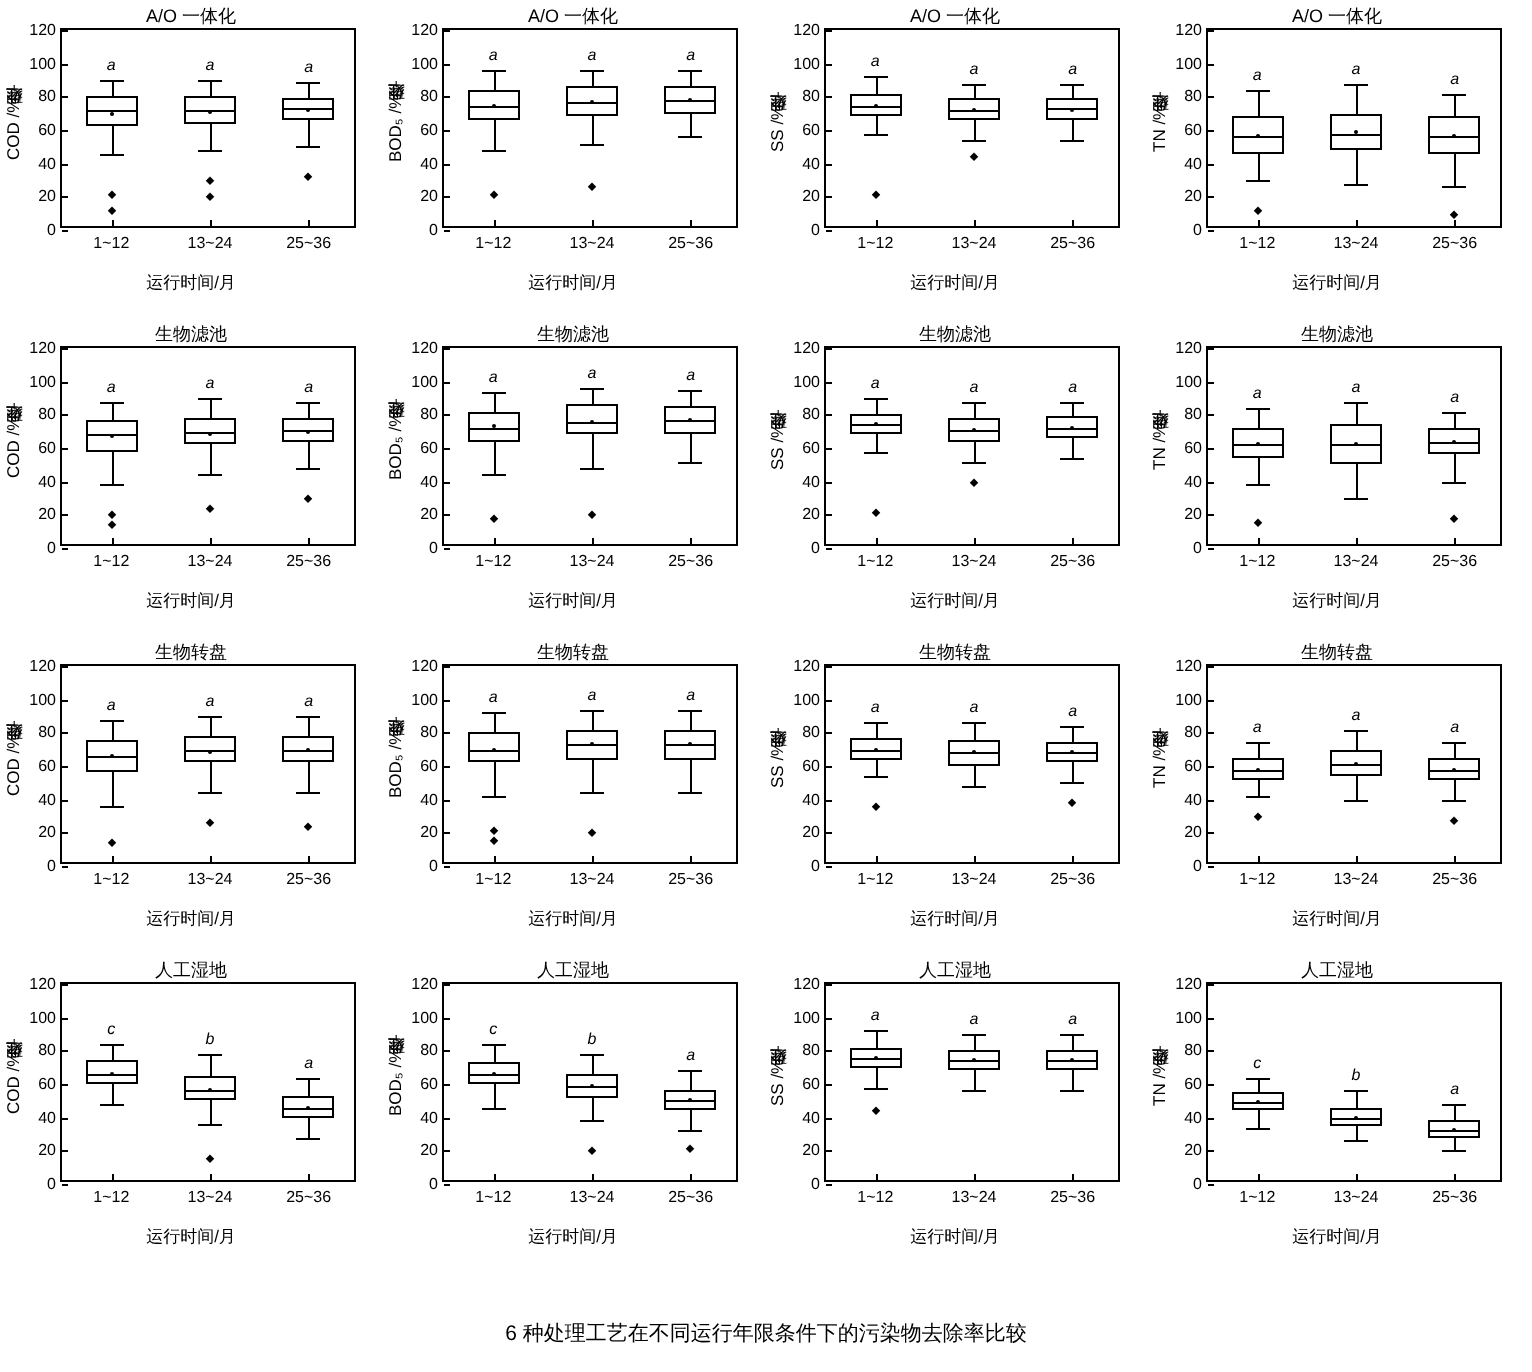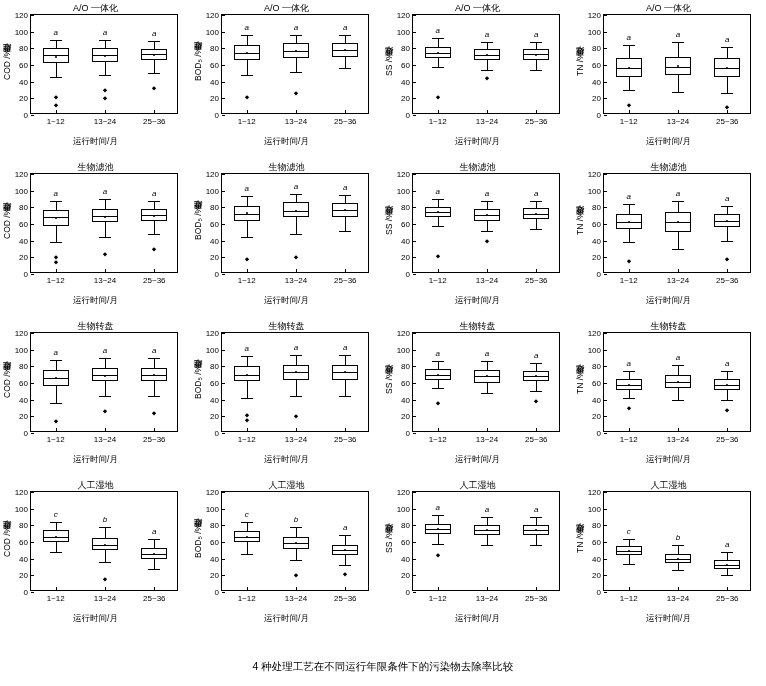--- a/index.html
+++ b/index.html
@@ -906,13 +906,13 @@
         <div class="whisk-v" style="left: 123.333px; top: 60px; height: 23.3333px;"></div>
         <div class="whisk-h" style="left: 117.333px; width: 12px; top: 60px;"></div>
         <div class="whisk-h" style="left: 117.333px; width: 12px; top: 83.3333px;"></div>
         <div class="box" style="left: 110.333px; top: 68.3333px; width: 26px; height: 8.33333px;"></div>
         <div class="median" style="left: 110.333px; width: 26px; top: 73.3333px;"></div>
         <div class="mean" style="left: 122.333px; top: 71.5px;"></div>
         <div class="sig" style="left: 123.333px; top: 48px;">a</div>
       </div>
     </div>
   </div>
-<div class="caption">4 种处理工艺在不同运行年限条件下的污染物去除率比较</div>
+<div class="caption">6 种处理工艺在不同运行年限条件下的污染物去除率比较</div>
 
 </body></html>

